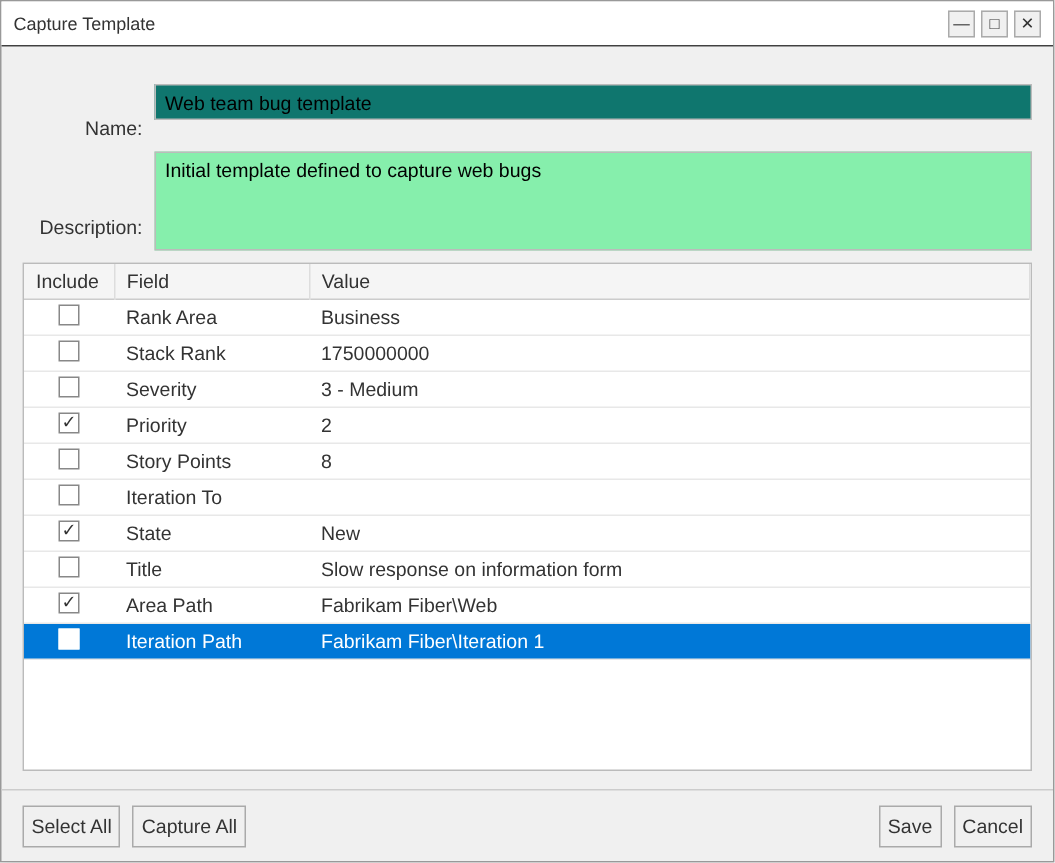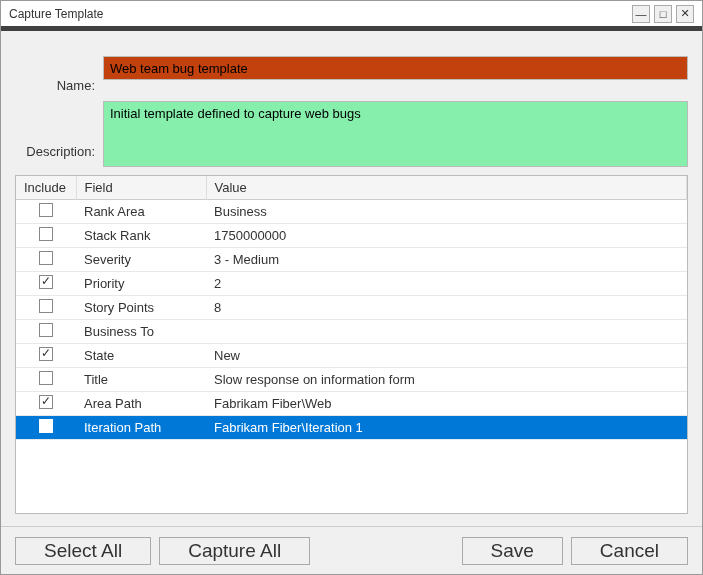--- a/index.html
+++ b/index.html
@@ -23,21 +23,21 @@
       flex-direction: column;
       box-shadow: 2px 2px 8px rgba(0,0,0,0.3);
     }
     .title-bar {
       background: #fff;
       height: 30px;
       display: flex;
       align-items: center;
       justify-content: space-between;
       padding: 0 8px;
-      border-bottom: 5px solid #404040;
+      border-bottom: 1px solid #404040;
       flex-shrink: 0;
       gap: 32px;
     }
     .title-bar-text {
       font-size: 12px;
       color: #333;
     }
     .title-bar-buttons {
       display: flex;
       gap: 4px;
@@ -74,21 +74,21 @@
       font-size: 13px;
       flex-shrink: 0;
       margin-top: 35px;
     }
     .form-input {
       flex: 1;
       height: 24px;
       border: 1px solid #bbb;
       padding: 2px 6px;
       font-size: 13px;
-      background: #c2410c;
+      background: #0f766e;
       outline: none;
     }
     .description-row {
       display: flex;
       align-items: center;
       gap: 8px;
     }
     .form-textarea {
       flex: 1;
       height: 66px;
@@ -185,24 +185,24 @@
     .footer-left {
       display: flex;
       gap: 8px;
     }
     .footer-right {
       display: flex;
       gap: 8px;
     }
     .btn {
       height: 28px;
-      padding: 0 28px;
+      padding: 0 5px;
       border: 1px solid #aaa;
       background: #f0f0f0;
-      font-size: 19px;
+      font-size: 13px;
       cursor: pointer;
       color: #333;
       font-family: inherit;
     }
   </style>
 </head>
 <body>
 
 <div class="window">
   <div class="title-bar">
@@ -254,21 +254,21 @@
               <td>Priority</td>
               <td>2</td>
             </tr>
             <tr>
               <td><div class="cb"></div></td>
               <td>Story Points</td>
               <td>8</td>
             </tr>
             <tr>
               <td><div class="cb"></div></td>
-              <td>Business To</td>
+              <td>Iteration To</td>
               <td></td>
             </tr>
             <tr>
               <td><div class="cb checked"></div></td>
               <td>State</td>
               <td>New</td>
             </tr>
             <tr>
               <td><div class="cb"></div></td>
               <td>Title</td>

